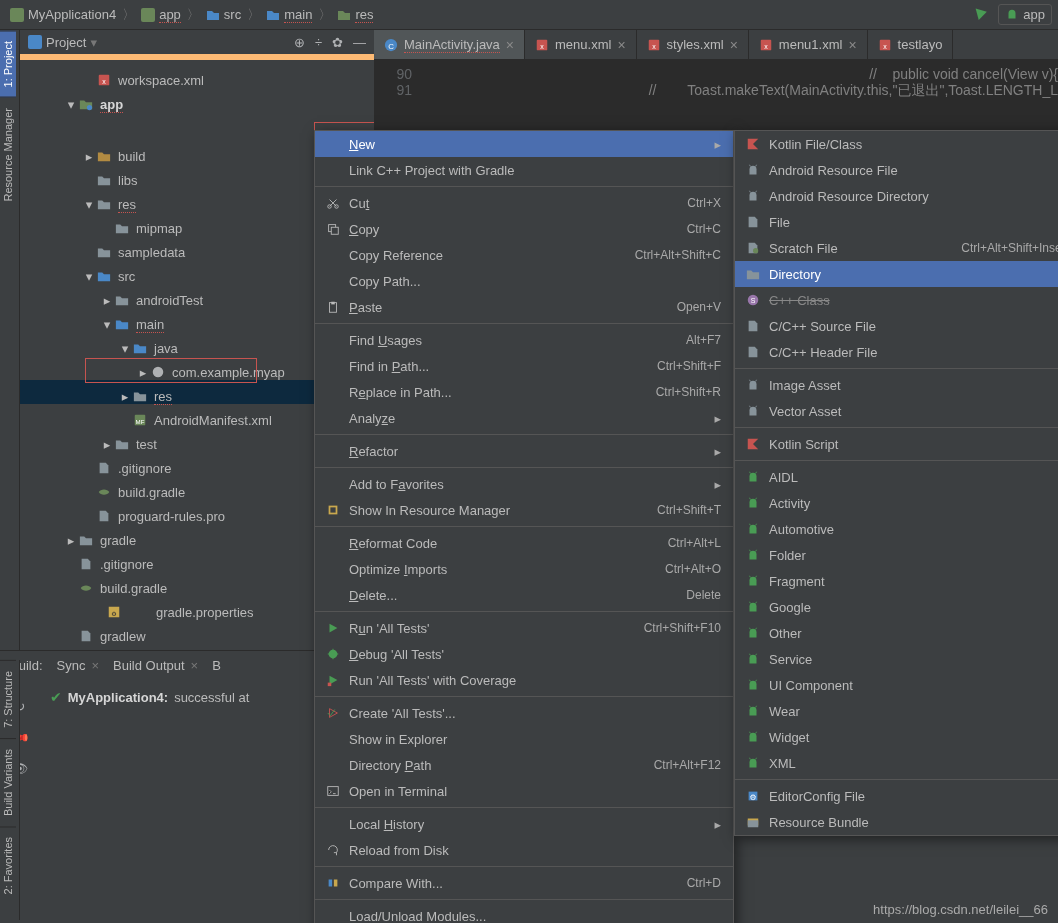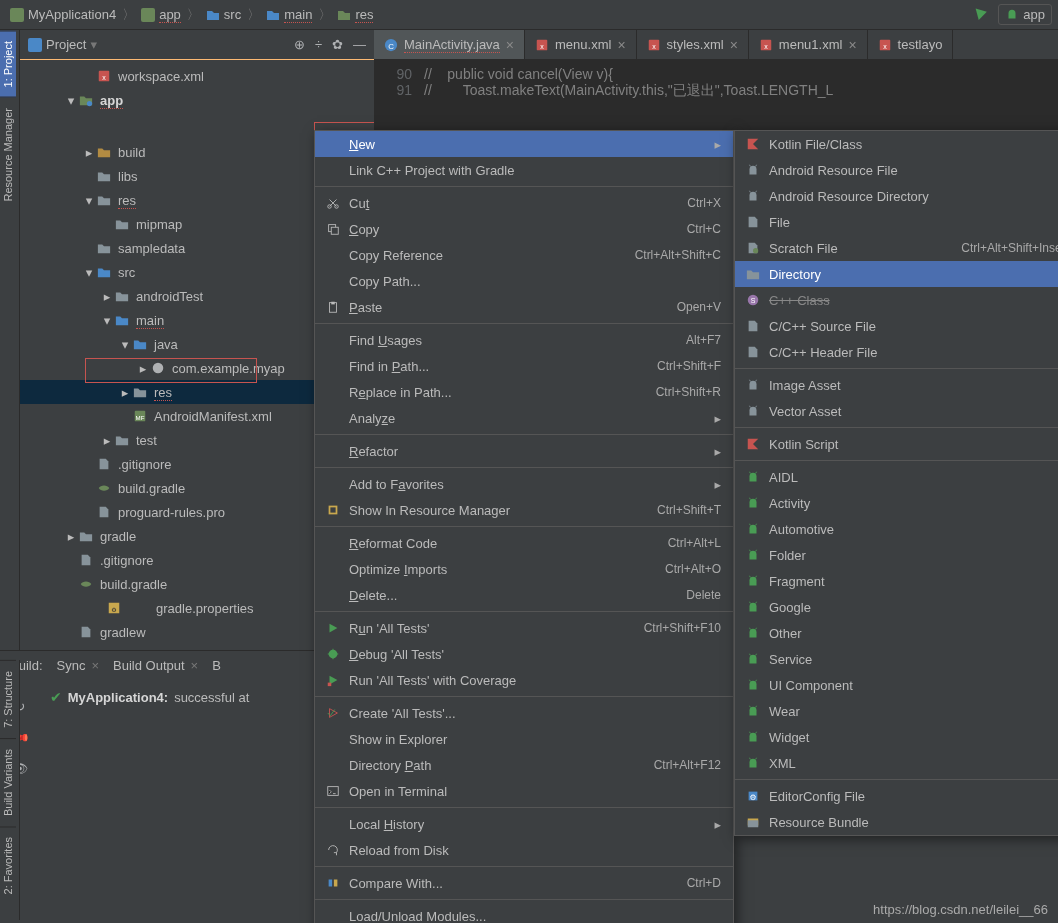--- a/index.html
+++ b/index.html
@@ -8,44 +8,44 @@
 .bc-item { display:flex; align-items:center; color:#bbbbbb; padding:2px 4px; cursor:pointer; }
 .bc-item svg { margin-right:4px; }
 .bc-sep { color:#787878; margin:0 2px; }
 .underline-red { border-bottom:1px dotted #c75450; }
 .right-tool { margin-left:auto; display:flex; align-items:center; gap:8px; }
 .green-check svg { fill:#499c54; }
 .sidebar-left { position:absolute; left:0; top:30px; width:20px; height:620px; background:#3c3f41; border-right:1px solid #2b2b2b; }
 .side-tab { writing-mode:vertical-rl; transform:rotate(180deg); font-size:11px; color:#bbbbbb; padding:10px 2px; border-bottom:1px solid #2b2b2b; cursor:pointer; text-align:center; }
 .side-tab.active { background:#4b6eaf; color:#fff; }
 .project-panel { position:absolute; left:20px; top:30px; width:354px; height:620px; background:#3c3f41; }
-.panel-header { height:30px; display:flex; align-items:center; padding:0 8px; border-bottom:1px solid #fdba74; }
+.panel-header { height:30px; display:flex; align-items:center; padding:0 8px; border-bottom:6px solid #fdba74; }
 .panel-title { display:flex; align-items:center; gap:4px; }
 .panel-actions { margin-left:auto; display:flex; gap:10px; align-items:center; }
 .panel-actions span { cursor:pointer; color:#afb1b3; }
 .tree { padding:4px 0; overflow:auto; height:calc(100% - 30px); }
-.tree-node { display:flex; align-items:center; height:24px; padding-right:8px; cursor:pointer; white-space:nowrap; }
+.tree-node { display:flex; align-items:flex-end; height:24px; padding-right:8px; cursor:pointer; white-space:nowrap; }
 .tree-node.selected { background:#0d293e; }
 .arrow { width:10px; display:inline-flex; justify-content:center; color:#bbbbbb; margin-right:2px; }
 .arrow.right::before { content:"▸"; }
 .arrow.down::before { content:"▾"; }
 .arrow.none::before { content:""; }
 .node-icon { width:16px; height:16px; margin-right:6px; display:inline-flex; align-items:center; justify-content:center; }
 .folder-y { fill:#b28b42; }
 .folder-b { fill:#4a88c7; }
 .folder-g { fill:#6a8759; }
 .bold { font-weight:600; color:#d6d6d6; }
 .red-box { position:absolute; border:1px solid #c75450; pointer-events:none; }
 .editor-area { position:absolute; left:374px; top:30px; right:0; height:620px; background:#2b2b2b; }
 .tab-bar { height:30px; display:flex; align-items:center; background:#3c3f41; border-bottom:1px solid #2b2b2b; overflow:hidden; }
 .tab { display:flex; align-items:center; padding:0 10px; height:100%; gap:6px; color:#bbbbbb; cursor:pointer; border-right:1px solid #2b2b2b; }
 .tab.active { background:#515658; }
 .tab .close { color:#8a8a8a; font-size:14px; }
 .code { font-family:"Consolas","Courier New",monospace; font-size:14px; padding:6px 0; }
-.code-line { display:flex; }
+.code-line { display:flex;justify-content:space-between; }
 .gutter { width:50px; text-align:right; padding-right:12px; color:#606366; }
 .code-text { color:#808080; white-space:pre; }
 .ctx-menu { position:absolute; background:#3c3f41; border:1px solid #555; box-shadow:3px 3px 12px rgba(0,0,0,.5); z-index:100; }
 .ctx-menu.main { left:314px; top:130px; width:420px; }
 .ctx-menu.sub { left:734px; top:130px; width:348px; }
 .menu-item { display:flex; align-items:center; height:26px; padding:0 12px 0 8px; cursor:pointer; }
 .menu-item.highlight { background:#4b6eaf; color:#fff; }
 .menu-item .mi-icon { width:20px; display:inline-flex; align-items:center; justify-content:center; margin-right:6px; }
 .menu-item .mi-label { flex:1; }
 .menu-item .mi-shortcut { color:#a9a9a9; font-size:12px; }

